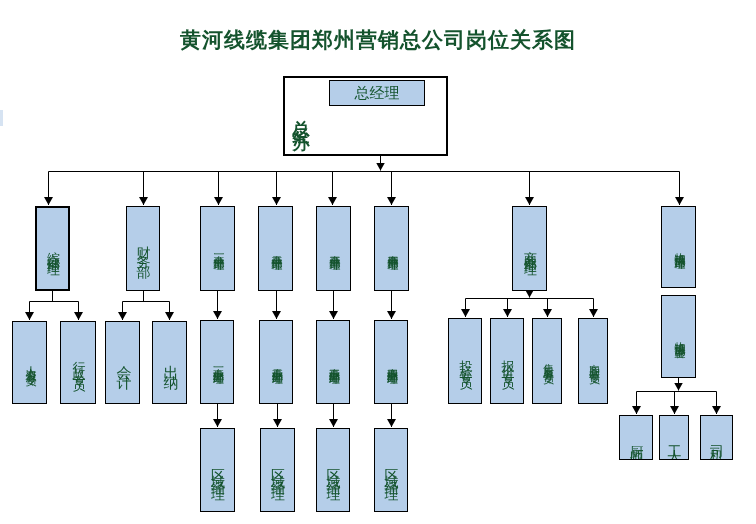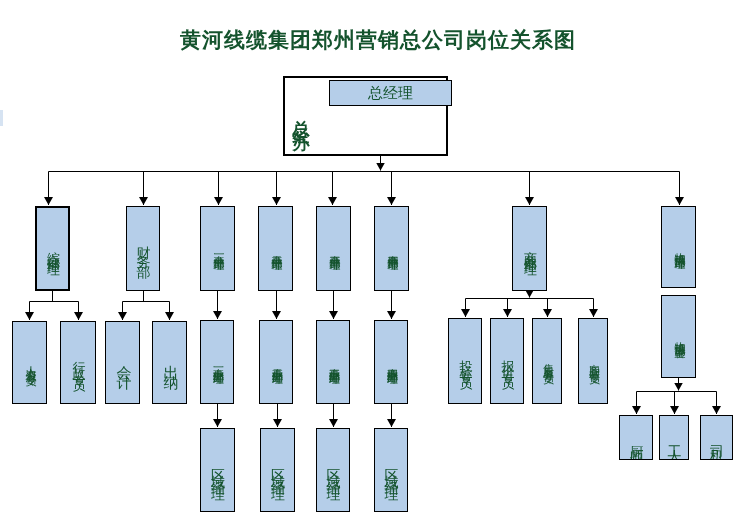--- a/index.html
+++ b/index.html
@@ -103,21 +103,21 @@
       <line x1="636.5" y1="377.5" x2="636.5" y2="400" marker-end="url(#arw)"></line>
       <line x1="674.5" y1="377.5" x2="674.5" y2="400" marker-end="url(#arw)"></line>
       <line x1="716.5" y1="377.5" x2="716.5" y2="400" marker-end="url(#arw)"></line>
     </g>
   </svg>
 
   <div class="group-box" style="left:283px;top:62px;width:165px;height:80px"></div>
   <div class="group-label" style="left:286px;top:64px;width:28px;height:76px">
     <span class="vt s3g">总经办</span>
   </div>
-  <div class="node node-h" style="left:329px;top:66px;width:123px;height:26px">
+  <div class="node node-h" style="left:329px;top:66px;width:96px;height:26px">
     <span>总经理</span>
   </div>
 
   <div class="node thick" style="left:35px;top:192px;width:35px;height:85px">
     <span class="vt s5">综合部经理</span>
   </div>
   <div class="node" style="left:126px;top:192px;width:34px;height:85px">
     <span class="vt s3">财务部</span>
   </div>
   <div class="node" style="left:200px;top:192px;width:35px;height:85px">

